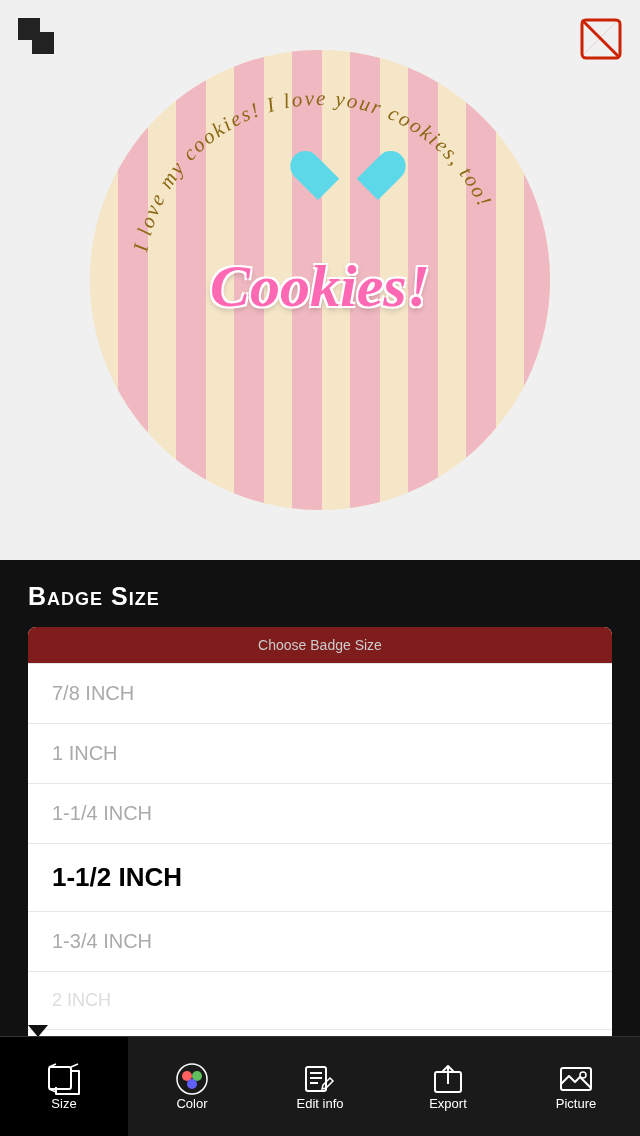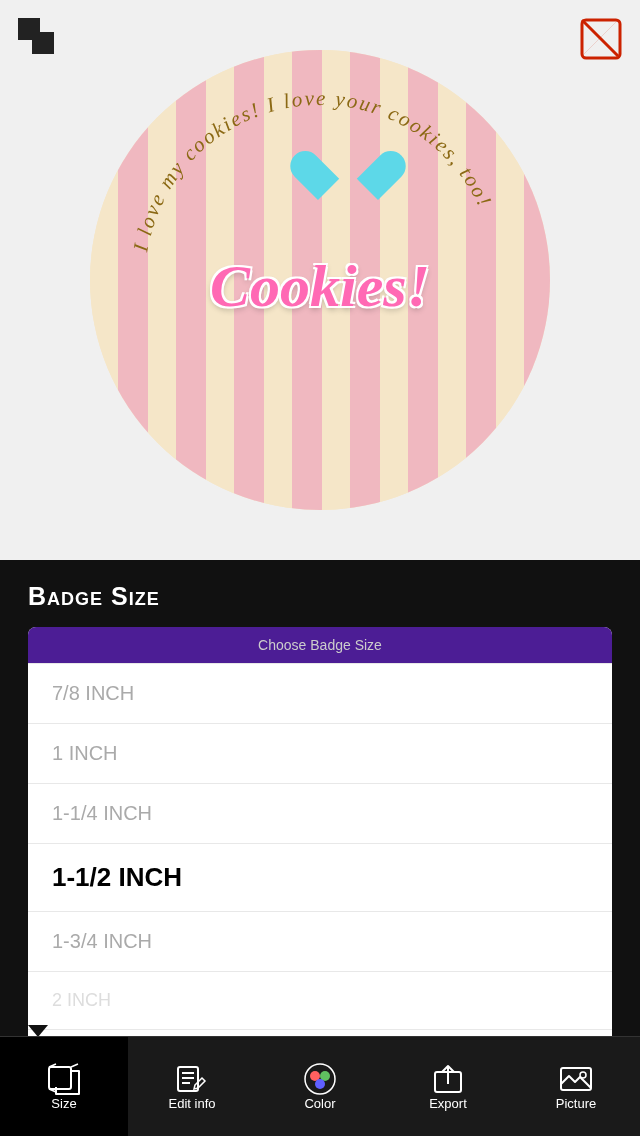--- a/index.html
+++ b/index.html
@@ -183,21 +183,21 @@
     }
     .picker-item.faded {
       color: #ddd;
       font-size: 18px;
     }
     .picker-item.top-label {
       color: #ccc;
       font-size: 14px;
       text-align: center;
       padding: 10px;
-      background: #4c1d95;
+      background: #7f1d1d;
     }
 
     
     #toolbar {
       position: absolute;
       bottom: 0;
       width: 640px;
       height: 100px;
       background: #1a1a1a;
       display: flex;
@@ -320,46 +320,46 @@
           <path d="M1 4 L8 1" stroke="white" stroke-width="1.5"></path>
           <path d="M23 4 L30 1" stroke="white" stroke-width="1.5"></path>
           <path d="M1 26 L8 29" stroke="white" stroke-width="1.5"></path>
         </svg>
       </div>
       <span class="toolbar-label">Size</span>
     </div>
 
     <div class="toolbar-item">
       <div class="toolbar-icon">
+        <svg width="34" height="34" viewBox="0 0 34 34" fill="none">
+          <circle cx="17" cy="17" r="15" stroke="white" stroke-width="1.5" fill="none"></circle>
+          <circle cx="12" cy="14" r="5" fill="#ff6060"></circle>
+          <circle cx="22" cy="14" r="5" fill="#60c060"></circle>
+          <circle cx="17" cy="22" r="5" fill="#6060ff"></circle>
+        </svg>
+      </div>
+      <span class="toolbar-label">Color</span>
+    </div>
+
+    <div class="toolbar-item">
+      <div class="toolbar-icon">
         <svg width="32" height="32" viewBox="0 0 32 32" fill="none">
           <rect x="2" y="4" width="20" height="24" rx="2" stroke="white" stroke-width="2" fill="none"></rect>
           <line x1="6" y1="10" x2="18" y2="10" stroke="white" stroke-width="2"></line>
           <line x1="6" y1="15" x2="18" y2="15" stroke="white" stroke-width="2"></line>
           <line x1="6" y1="20" x2="14" y2="20" stroke="white" stroke-width="2"></line>
           <path d="M19 22 L26 15 L29 18 L22 25 L18 26 Z" stroke="white" stroke-width="1.5" fill="none"></path>
         </svg>
       </div>
       <span class="toolbar-label">Edit info</span>
     </div>
 
     <div class="toolbar-item">
       <div class="toolbar-icon">
         <svg width="34" height="34" viewBox="0 0 34 34" fill="none">
-          <circle cx="17" cy="17" r="15" stroke="white" stroke-width="1.5" fill="none"></circle>
-          <circle cx="12" cy="14" r="5" fill="#ff6060"></circle>
-          <circle cx="22" cy="14" r="5" fill="#60c060"></circle>
-          <circle cx="17" cy="22" r="5" fill="#6060ff"></circle>
-        </svg>
-      </div>
-      <span class="toolbar-label">Color</span>
-    </div>
-
-    <div class="toolbar-item">
-      <div class="toolbar-icon">
-        <svg width="34" height="34" viewBox="0 0 34 34" fill="none">
           <rect x="4" y="10" width="26" height="20" rx="2" stroke="white" stroke-width="2" fill="none"></rect>
           <path d="M17 4 L17 22" stroke="white" stroke-width="2"></path>
           <path d="M11 10 L17 4 L23 10" stroke="white" stroke-width="2" fill="none" stroke-linejoin="round"></path>
         </svg>
       </div>
       <span class="toolbar-label">Export</span>
     </div>
 
     <div class="toolbar-item">
       <div class="toolbar-icon">

